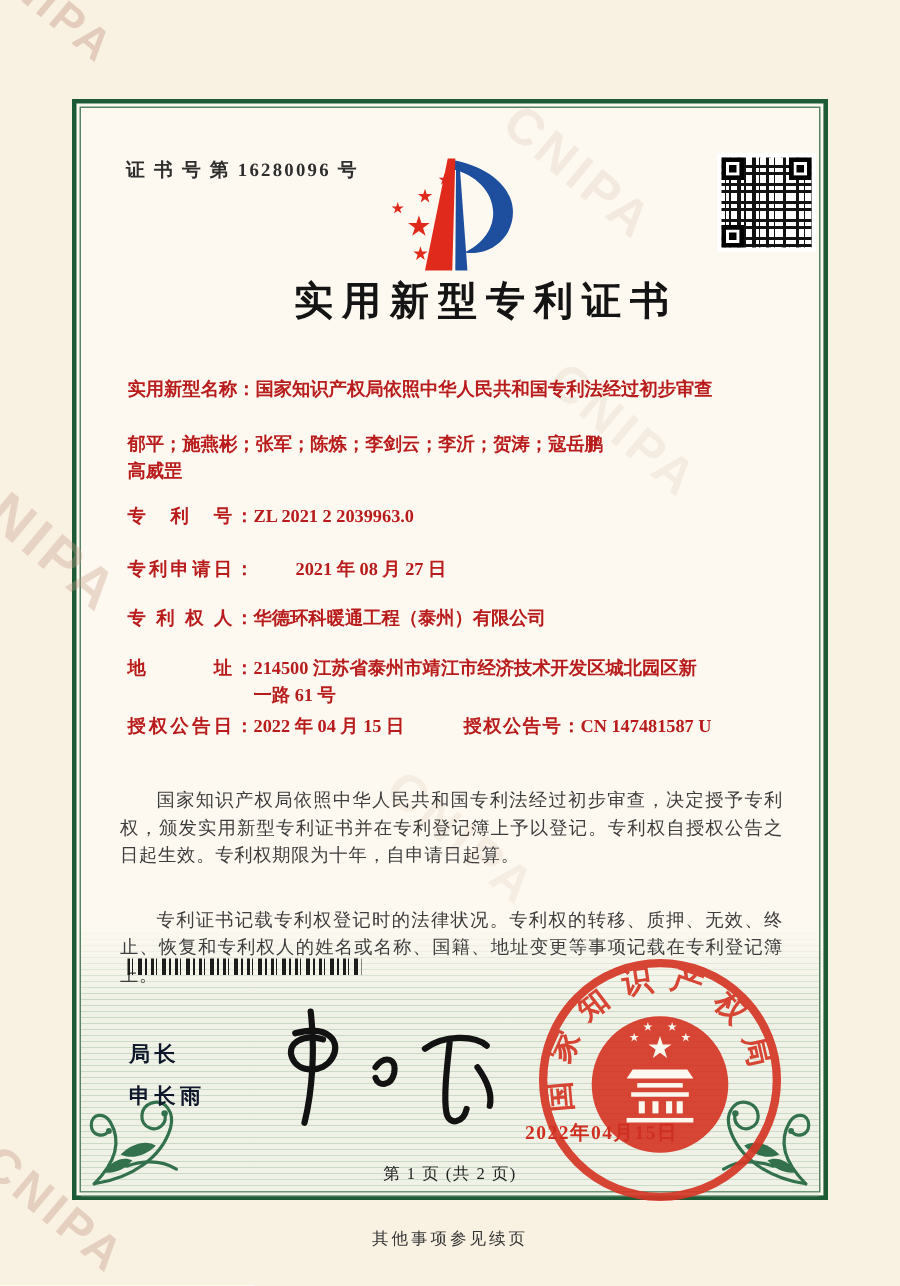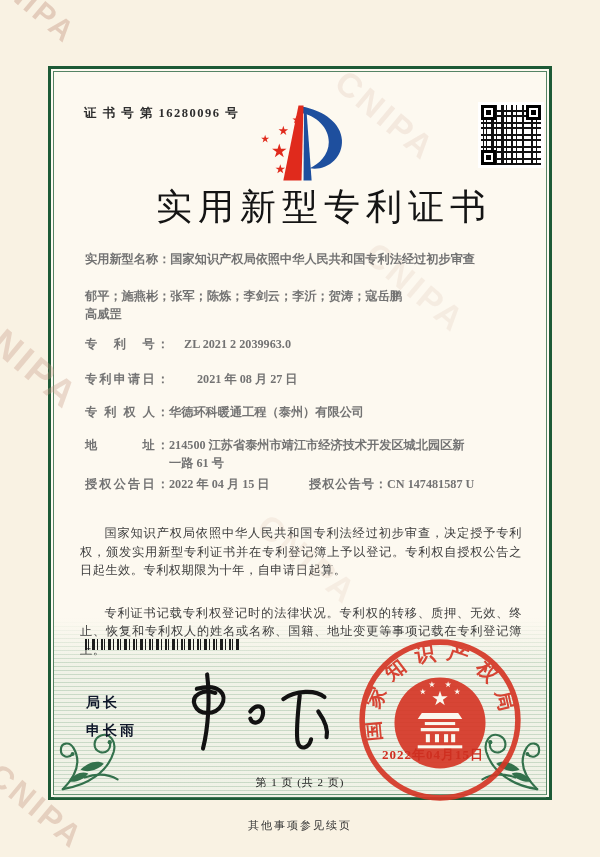--- a/index.html
+++ b/index.html
@@ -43,29 +43,29 @@
   .qr-inner { position:relative; width:60px; height:60px;
     background:
       repeating-linear-gradient(0deg,  #121212 0 2px, transparent 2px 5px, #121212 5px 7px, transparent 7px 12px),
       repeating-linear-gradient(90deg, #fff 0 2px, transparent 2px 6px, #fff 6px 7px, transparent 7px 13px),
       repeating-linear-gradient(90deg, #121212 0 3px, #fff 3px 5px, #121212 5px 6px, #fff 6px 10px); }
   .finder { position:absolute; width:15px; height:15px; background:#fff; border:3px solid #000;
             box-shadow: inset 0 0 0 2px #fff, inset 0 0 0 7px #000; }
   .f1 { left:0; top:0; } .f2 { right:0; top:0; } .f3 { left:0; bottom:0; }
 
   .title { position:absolute; left:0; right:0; top:183px; text-align:center;
-           font-size:36px; font-weight:normal; color:#141414; letter-spacing:6px;margin-left:48px; }
+           font-size:26px; font-weight:bold; color:#141414; letter-spacing:6px;margin-left:48px; }
 
   .field { position:absolute; left:85px; width:432px; display:flex;
-           font-size:12.2px; font-weight:bold; color:#737373; line-height:18px; }
+           font-size:12.2px; font-weight:bold; color:#b91c1c; line-height:18px; }
   .field .label { flex:0 0 84px; white-space:pre; text-align:justify; text-align-last:justify; }
   .field .value { flex:1; white-space:pre-wrap; }
   .f-name      { top:250px; }
   .f-inventors { top:287px; }
-  .f-patentno  { top:335px;gap:15px; }
+  .f-patentno  { top:335px; }
   .f-filing    { top:370px;gap:28px; }
   .f-patentee  { top:403px; }
   .f-address   { top:436px; }
   .f-grant     { top:475px; }
   .f-grant .value1 { flex:0 0 132px; white-space:pre; }
   .f-grant .label2 { flex:0 0 78px; white-space:pre; margin-left:8px; }
   .f-grant .value2 { flex:1; white-space:pre; }
 
   .paras { position:absolute; left:80px; top:500px; width:442px; }
   .paras p { font-size:12.2px; line-height:18.5px; color:#3d3d3d; text-align:justify;
@@ -76,21 +76,21 @@
       #1c1c1c 0 2px, transparent 2px 3px, #1c1c1c 3px 4px, transparent 4px 7px,
       #1c1c1c 7px 10px, transparent 10px 12px, #1c1c1c 12px 13px, transparent 13px 16px); }
 
   .sig-title, .sig-name { position:absolute; left:86px; font-family:"Liberation Sans","DejaVu Sans",sans-serif;
            font-size:14px; font-weight:bold; color:#0f172a; letter-spacing:3px; }
   .sig-title { top:694px; }
   .sig-name  { top:722px; }
   .sig-script { position:absolute; left:168px; top:666px; width:175px; height:92px; }
 
   .seal { position:absolute; left:354px; top:634px; width:172px; height:172px; opacity:.92; z-index:5; }
-  .seal-date { position:absolute; left:350px; top:746px; width:134px; text-align:right; z-index:6;
+  .seal-date { position:absolute; left:350px; top:746px; width:134px; text-align:left; z-index:6;
                font-size:13px; font-weight:bold; color:#cf2f20; letter-spacing:1px; }
 
   .page-info { position:absolute; left:0; right:0; top:775px; text-align:center;
                font-size:11px; color:#222; letter-spacing:1px; z-index:4; }
 
   .cont-note { position:absolute; left:0; right:0; top:818px; text-align:center;
                font-size:11px; color:#333; letter-spacing:2px; }
 </style>
 </head>
 <body>

